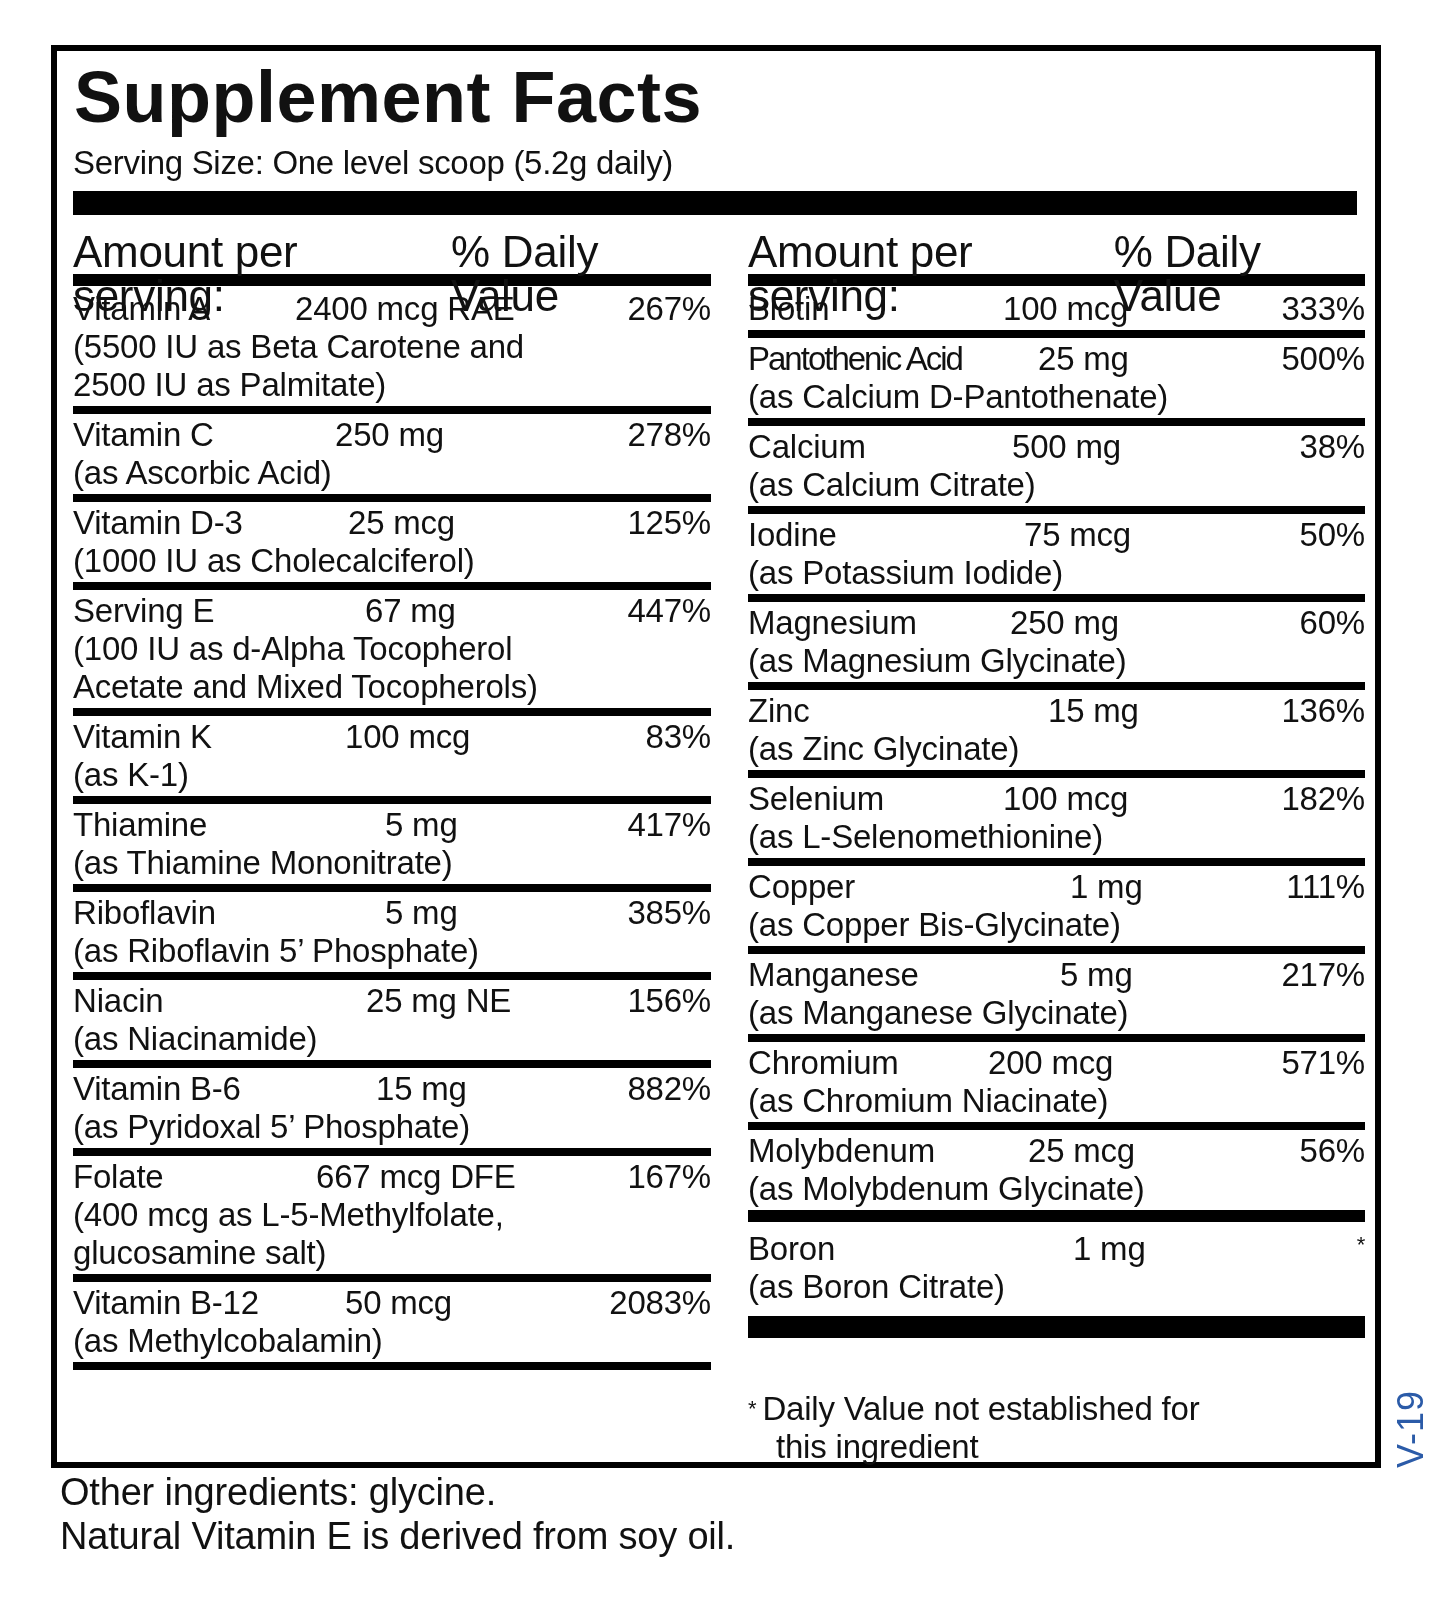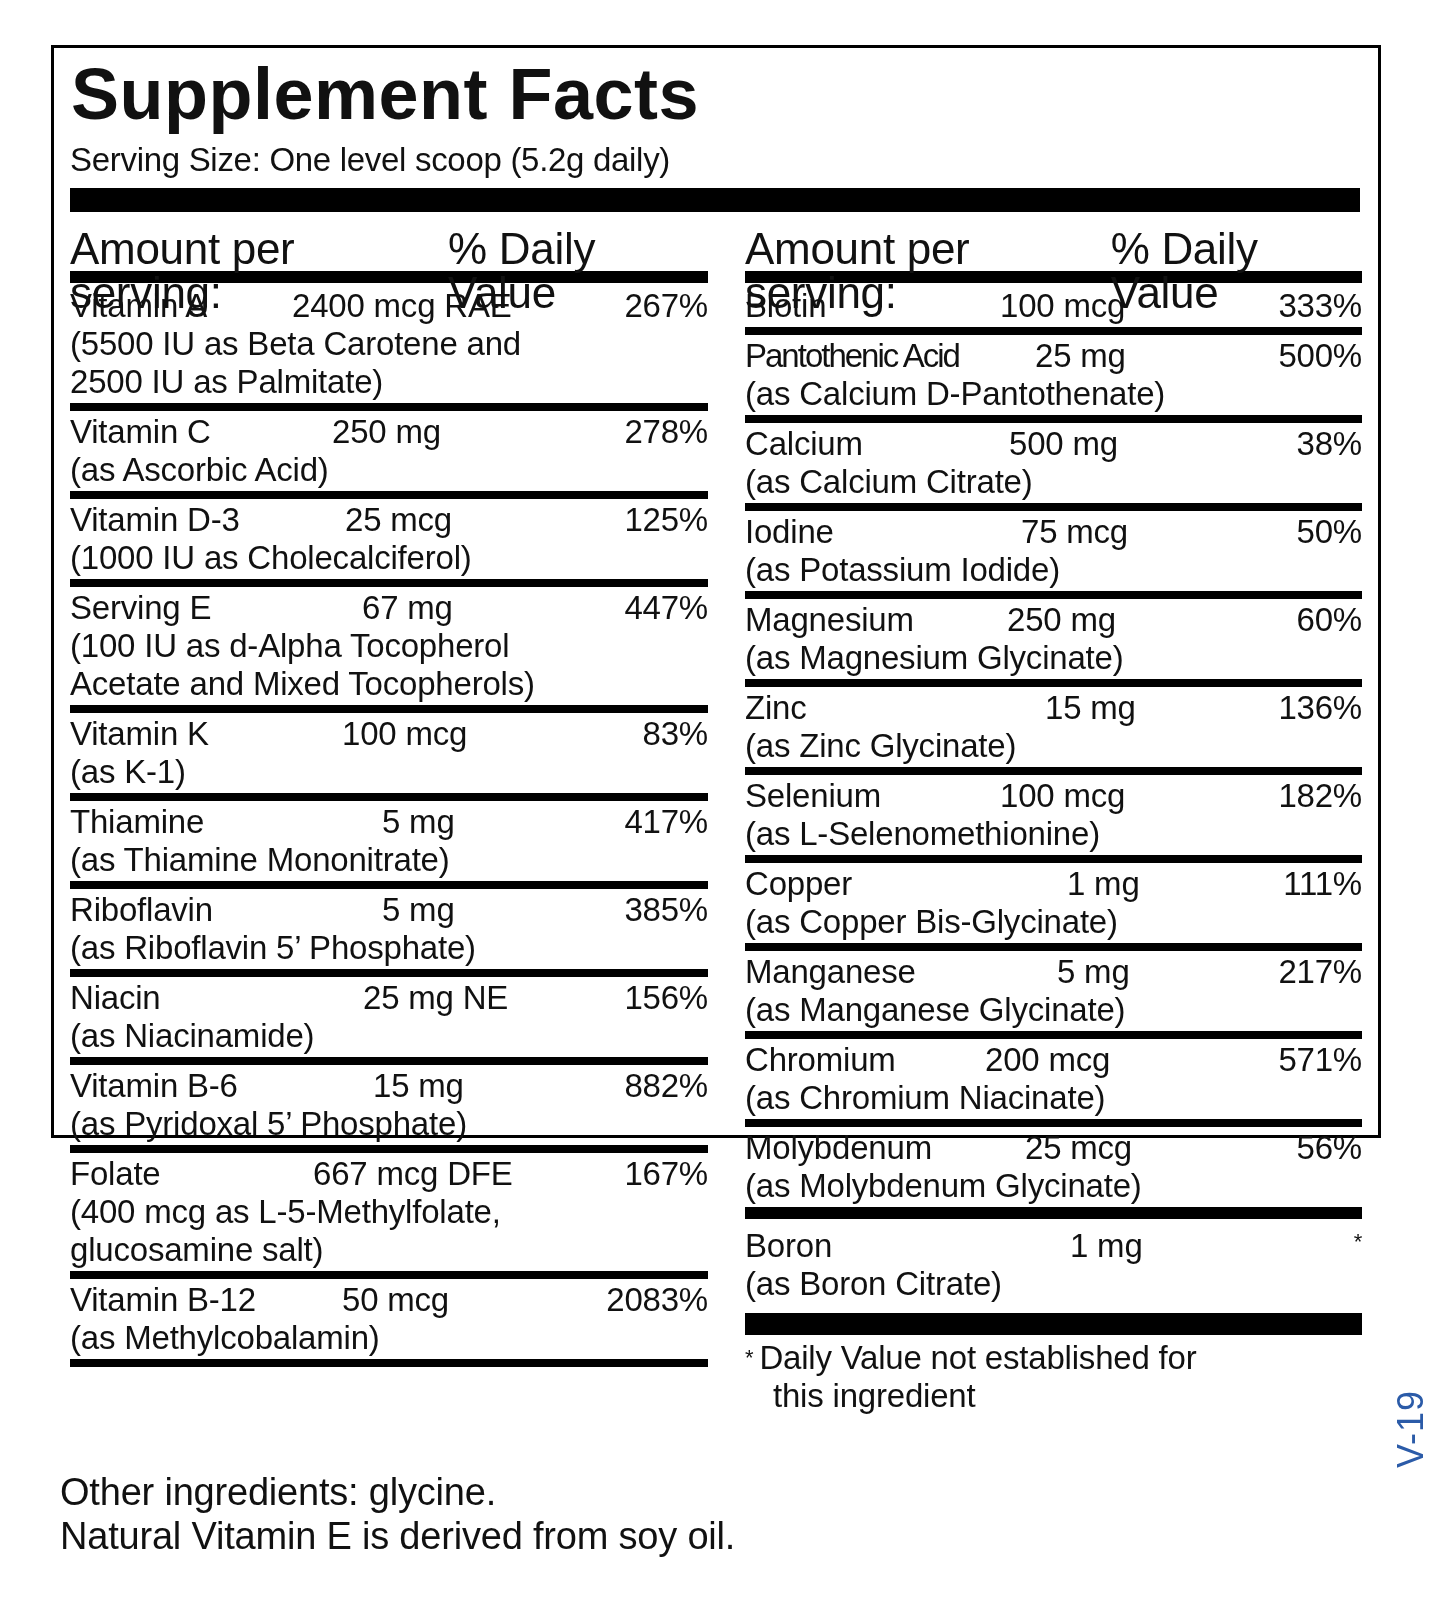--- a/index.html
+++ b/index.html
@@ -2,22 +2,22 @@
 <html><head>
   <meta charset="utf-8">
   <style>
     * { box-sizing: border-box; margin: 0; padding: 0; }
     html, body { width: 1445px; height: 1608px; background: #ffffff; overflow: hidden; }
     body { position: relative; font-family: "Liberation Sans", "DejaVu Sans", sans-serif; color: #111; }
 
     .label-box {
       position: absolute;
       left: 51px; top: 45px;
-      width: 1330px; height: 1093px;
-      border: 3px solid #000000;
+      width: 1330px; height: 1423px;
+      border: 6px solid #000000;
     }
     .title {
       position: absolute; left: 17px; top: 10px;
       font-size: 72px; font-weight: bold; letter-spacing: 0.5px;
       line-height: 1;
     }
     .serving {
       position: absolute; left: 16px; top: 95px; right: 20px;
       font-size: 33px; line-height: 1; letter-spacing: -0.3px;
       display: flex; justify-content: space-between; flex-direction: column;
@@ -54,20 +54,21 @@
     .nutrient .dv.star { font-size: 22px; top: -4px; }
     .row-bar { height: 8px; background: #000; }
 
     .col-left .nutrient .amount { left: 222px; }
     .col-right .nutrient .amount { left: 252px; }
 
     .bottom-bar { height: 22px; background: #000; margin-top: 8px; }
     .footnote {
       font-size: 33px; line-height: 38px; padding-top: 4px; padding-left: 0;
       letter-spacing: -0.2px;
+      margin-top: 48px;
     }
     .footnote .star-mark { font-size: 22px; vertical-align: top; margin-right: 6px; }
     .footnote .line2 { padding-left: 28px; display: block; }
 
     .version-code {
       position: absolute;
       left: 1393px; top: 1468px;
       transform: rotate(-90deg);
       transform-origin: left top;
       color: #2b5ba8;

